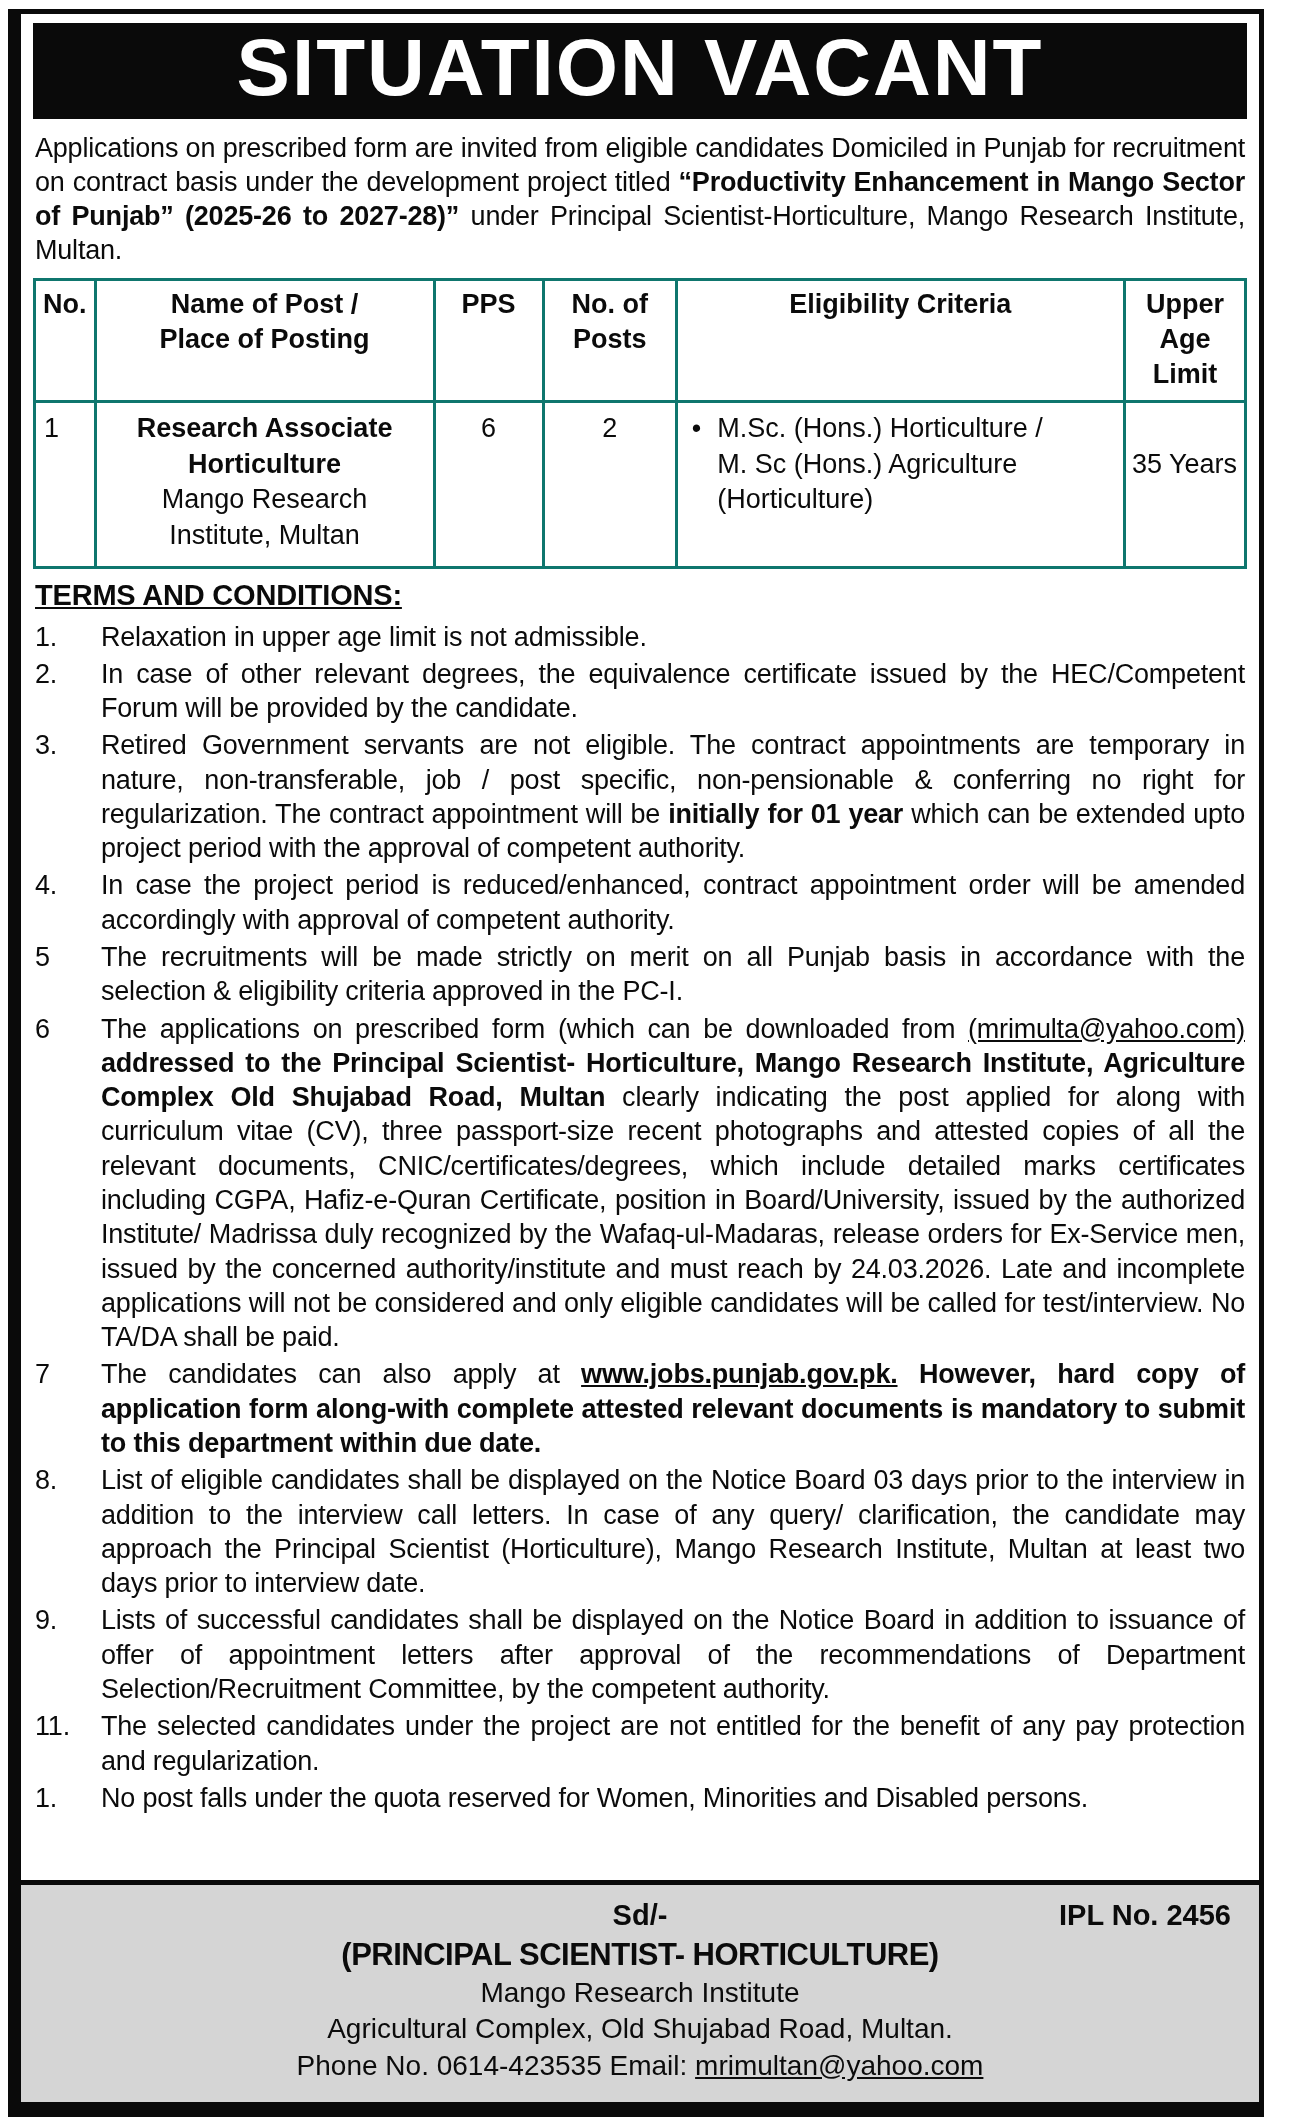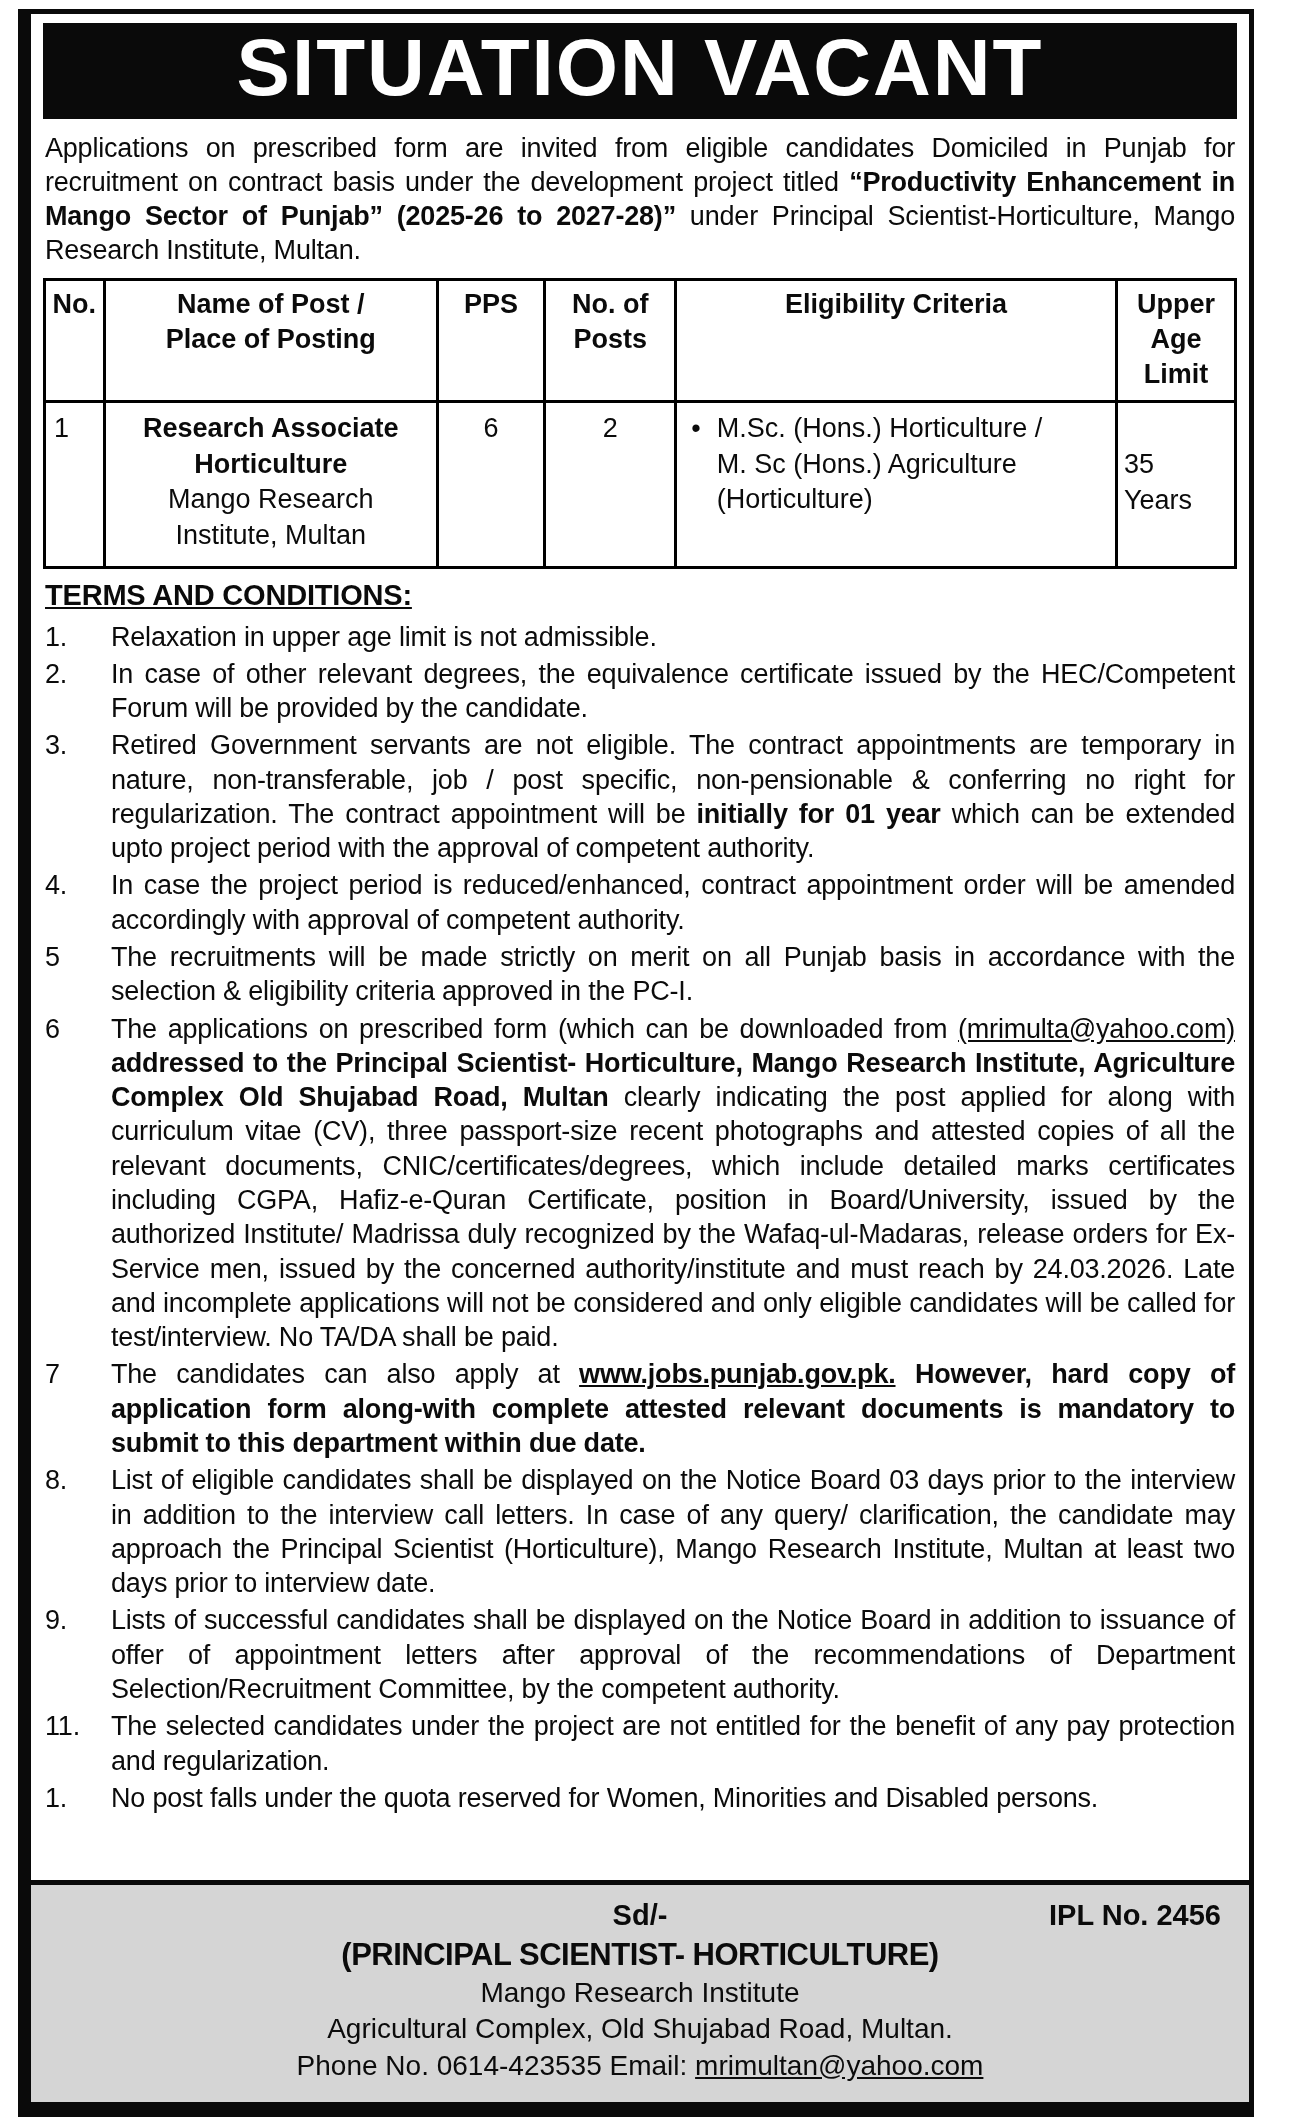--- a/index.html
+++ b/index.html
@@ -1,26 +1,26 @@
 <!DOCTYPE html>
 <html><head>
 <meta charset="utf-8">
 <style>
   html,body{margin:0;padding:0;background:#ffffff;}
   body{width:1292px;font-family:"Liberation Sans","DejaVu Sans",sans-serif;color:#0b0b0b;
        -webkit-font-smoothing:antialiased;}
-  .page{box-sizing:border-box;width:1272px;min-height:2126px;padding:9px 18px;}
+  .page{box-sizing:border-box;width:1272px;min-height:2126px;padding:9px 8px;}
   .frame{box-sizing:border-box;min-height:2108px;border:5px solid #0a0a0a;border-left:13px solid #0a0a0a;
          border-bottom:15px solid #0a0a0a;padding:9px 12px 0 12px;display:flex;flex-direction:column;}
   .title-bar{background:#0a0a0a;color:#ffffff;text-align:center;font-weight:bold;
              font-size:80px;line-height:1.02;letter-spacing:2px;padding:4px 0 10px 0;
              font-family:"Liberation Sans",sans-serif;}
   .intro{font-size:27px;line-height:1.27;text-align:justify;margin:12px 2px 10px 2px;letter-spacing:-0.2px;}
   table.vacancy{width:100%;border-collapse:collapse;table-layout:fixed;margin:0 0 8px 0;}
-  table.vacancy th,table.vacancy td{border:3px solid #000000;margin-top:46px;}
+  table.vacancy th,table.vacancy td{border:3px solid #0f766e;margin-top:46px;}
   col.c-no{width:5%;}col.c-post{width:28%;}col.c-pps{width:9%;}
   col.c-posts{width:11%;}col.c-elig{width:37%;}col.c-age{width:10%;}
   th{font-size:27px;font-weight:bold;text-align:center;vertical-align:top;
      padding:6px 4px 8px 4px;white-space:pre-line;line-height:1.3;}
   td{font-size:27px;vertical-align:top;padding:8px 6px 12px 6px;line-height:1.32;}
   .cell-no{text-align:left;padding-left:8px;}
   .cell-post{text-align:center;white-space:pre-line;}
   .cell-pps,.cell-posts{text-align:center;}
   .cell-elig{padding-left:14px;}
   .elig-wrap{display:flex;gap:16px;}

